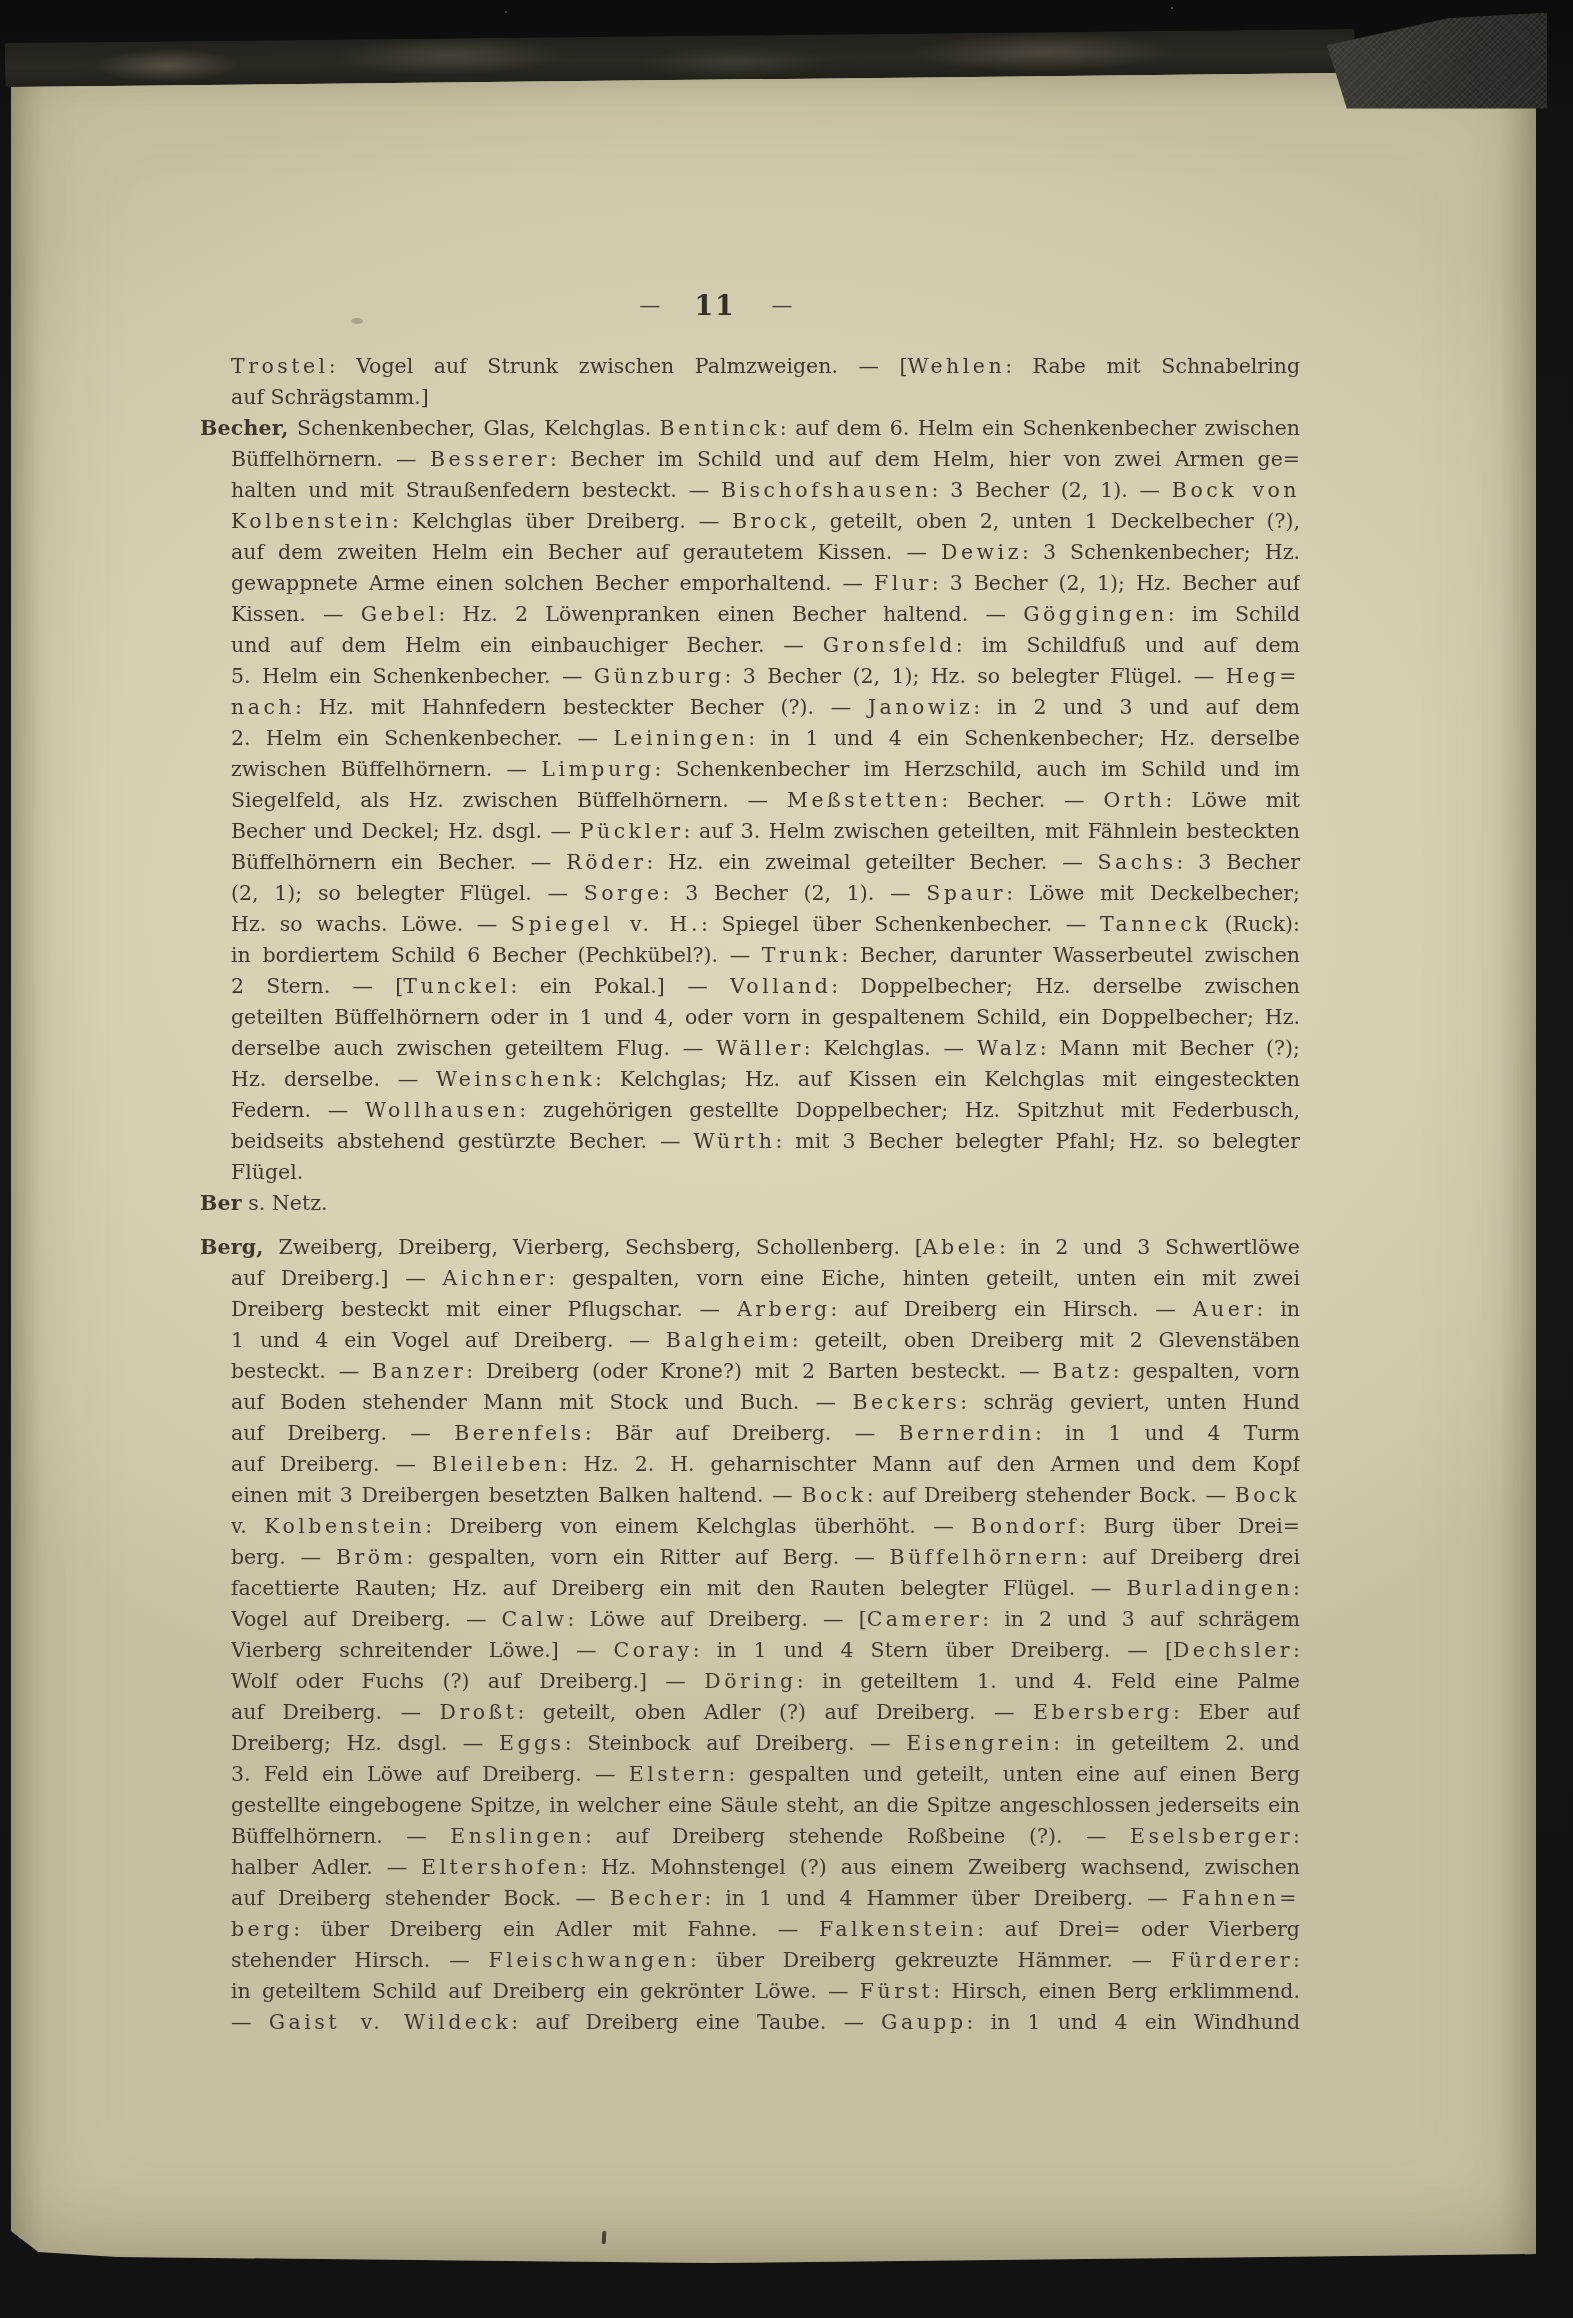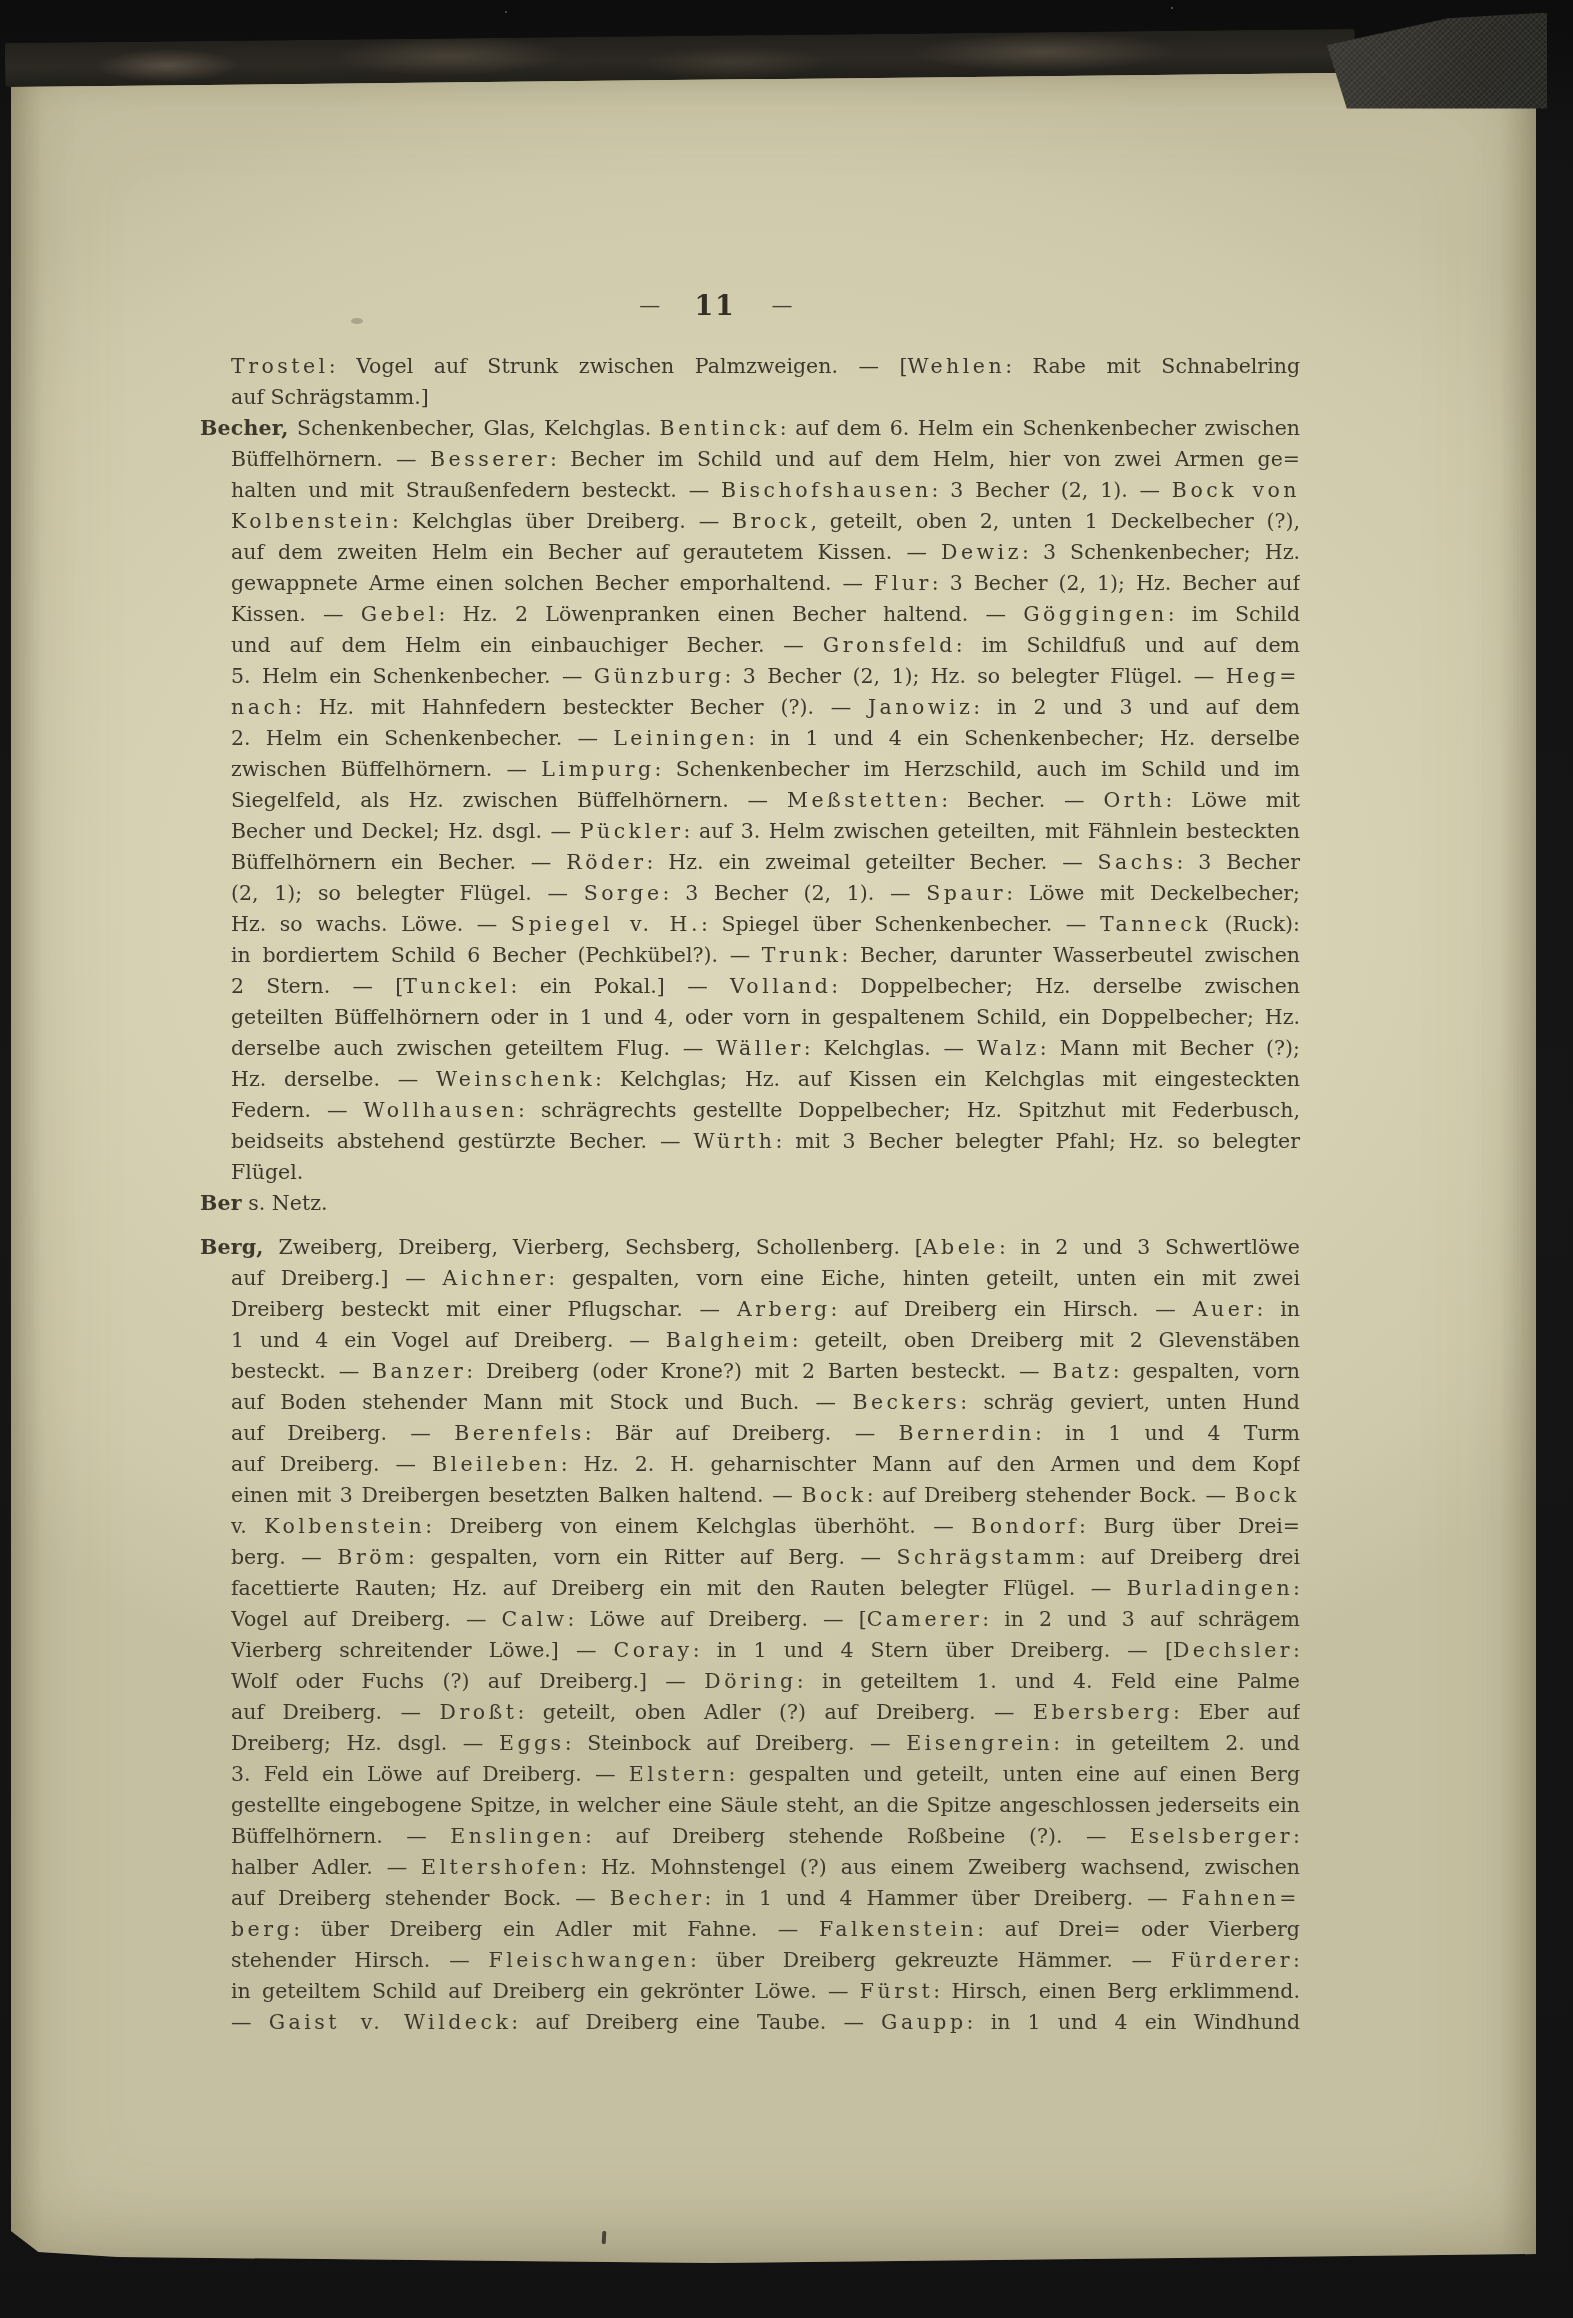--- a/index.html
+++ b/index.html
@@ -91,39 +91,39 @@
           <div class="line"><span>Siegelfeld, als Hz. zwischen Büffelhörnern. — </span><span class="seg-g">Meßstetten</span><span>: Becher. — </span><span class="seg-g">Orth</span><span>: Löwe mit</span></div>
           <div class="line"><span>Becher und Deckel; Hz. dsgl. — </span><span class="seg-g">Pückler</span><span>: auf 3. Helm zwischen geteilten, mit Fähnlein besteckten</span></div>
           <div class="line"><span>Büffelhörnern ein Becher. — </span><span class="seg-g">Röder</span><span>: Hz. ein zweimal geteilter Becher. — </span><span class="seg-g">Sachs</span><span>: 3 Becher</span></div>
           <div class="line"><span>(2, 1); so belegter Flügel. — </span><span class="seg-g">Sorge</span><span>: 3 Becher (2, 1). — </span><span class="seg-g">Spaur</span><span>: Löwe mit Deckelbecher;</span></div>
           <div class="line"><span>Hz. so wachs. Löwe. — </span><span class="seg-g">Spiegel v. H.</span><span>: Spiegel über Schenkenbecher. — </span><span class="seg-g">Tanneck</span><span> (Ruck):</span></div>
           <div class="line"><span>in bordiertem Schild 6 Becher (Pechkübel?). — </span><span class="seg-g">Trunk</span><span>: Becher, darunter Wasserbeutel zwischen</span></div>
           <div class="line"><span>2 Stern. — [</span><span class="seg-g">Tunckel</span><span>: ein Pokal.] — </span><span class="seg-g">Volland</span><span>: Doppelbecher; Hz. derselbe zwischen</span></div>
           <div class="line"><span>geteilten Büffelhörnern oder in 1 und 4, oder vorn in gespaltenem Schild, ein Doppelbecher; Hz.</span></div>
           <div class="line"><span>derselbe auch zwischen geteiltem Flug. — </span><span class="seg-g">Wäller</span><span>: Kelchglas. — </span><span class="seg-g">Walz</span><span>: Mann mit Becher (?);</span></div>
           <div class="line"><span>Hz. derselbe. — </span><span class="seg-g">Weinschenk</span><span>: Kelchglas; Hz. auf Kissen ein Kelchglas mit eingesteckten</span></div>
-          <div class="line"><span>Federn. — </span><span class="seg-g">Wollhausen</span><span>: schrägrechts gestellte Doppelbecher; Hz. Spitzhut mit Federbusch,</span></div>
+          <div class="line"><span>Federn. — </span><span class="seg-g">Wollhausen</span><span>: zugehörigen gestellte Doppelbecher; Hz. Spitzhut mit Federbusch,</span></div>
           <div class="line"><span>beidseits abstehend gestürzte Becher. — </span><span class="seg-g">Würth</span><span>: mit 3 Becher belegter Pfahl; Hz. so belegter</span></div>
           <div class="line short"><span>Flügel.</span></div>
         </div>
         <div class="para">
           <div class="line first short"><span class="seg-b">Ber</span><span> s. Netz.</span></div>
         </div>
         <div class="para gap">
           <div class="line first"><span class="seg-b">Berg,</span><span> Zweiberg, Dreiberg, Vierberg, Sechsberg, Schollenberg. [</span><span class="seg-g">Abele</span><span>: in 2 und 3 Schwertlöwe</span></div>
           <div class="line"><span>auf Dreiberg.] — </span><span class="seg-g">Aichner</span><span>: gespalten, vorn eine Eiche, hinten geteilt, unten ein mit zwei</span></div>
           <div class="line"><span>Dreiberg besteckt mit einer Pflugschar. — </span><span class="seg-g">Arberg</span><span>: auf Dreiberg ein Hirsch. — </span><span class="seg-g">Auer</span><span>: in</span></div>
           <div class="line"><span>1 und 4 ein Vogel auf Dreiberg. — </span><span class="seg-g">Balgheim</span><span>: geteilt, oben Dreiberg mit 2 Glevenstäben</span></div>
           <div class="line"><span>besteckt. — </span><span class="seg-g">Banzer</span><span>: Dreiberg (oder Krone?) mit 2 Barten besteckt. — </span><span class="seg-g">Batz</span><span>: gespalten, vorn</span></div>
           <div class="line"><span>auf Boden stehender Mann mit Stock und Buch. — </span><span class="seg-g">Beckers</span><span>: schräg geviert, unten Hund</span></div>
           <div class="line"><span>auf Dreiberg. — </span><span class="seg-g">Berenfels</span><span>: Bär auf Dreiberg. — </span><span class="seg-g">Bernerdin</span><span>: in 1 und 4 Turm</span></div>
           <div class="line"><span>auf Dreiberg. — </span><span class="seg-g">Bleileben</span><span>: Hz. 2. H. geharnischter Mann auf den Armen und dem Kopf</span></div>
           <div class="line"><span>einen mit 3 Dreibergen besetzten Balken haltend. — </span><span class="seg-g">Bock</span><span>: auf Dreiberg stehender Bock. — </span><span class="seg-g">Bock</span></div>
           <div class="line"><span>v. </span><span class="seg-g">Kolbenstein</span><span>: Dreiberg von einem Kelchglas überhöht. — </span><span class="seg-g">Bondorf</span><span>: Burg über Drei=</span></div>
-          <div class="line"><span>berg. — </span><span class="seg-g">Bröm</span><span>: gespalten, vorn ein Ritter auf Berg. — </span><span class="seg-g">Schrägstamm</span><span>: auf Dreiberg drei</span></div>
+          <div class="line"><span>berg. — </span><span class="seg-g">Bröm</span><span>: gespalten, vorn ein Ritter auf Berg. — </span><span class="seg-g">Büffelhörnern</span><span>: auf Dreiberg drei</span></div>
           <div class="line"><span>facettierte Rauten; Hz. auf Dreiberg ein mit den Rauten belegter Flügel. — </span><span class="seg-g">Burladingen</span><span>:</span></div>
           <div class="line"><span>Vogel auf Dreiberg. — </span><span class="seg-g">Calw</span><span>: Löwe auf Dreiberg. — [</span><span class="seg-g">Camerer</span><span>: in 2 und 3 auf schrägem</span></div>
           <div class="line"><span>Vierberg schreitender Löwe.] — </span><span class="seg-g">Coray</span><span>: in 1 und 4 Stern über Dreiberg. — [</span><span class="seg-g">Dechsler</span><span>:</span></div>
           <div class="line"><span>Wolf oder Fuchs (?) auf Dreiberg.] — </span><span class="seg-g">Döring</span><span>: in geteiltem 1. und 4. Feld eine Palme</span></div>
           <div class="line"><span>auf Dreiberg. — </span><span class="seg-g">Droßt</span><span>: geteilt, oben Adler (?) auf Dreiberg. — </span><span class="seg-g">Ebersberg</span><span>: Eber auf</span></div>
           <div class="line"><span>Dreiberg; Hz. dsgl. — </span><span class="seg-g">Eggs</span><span>: Steinbock auf Dreiberg. — </span><span class="seg-g">Eisengrein</span><span>: in geteiltem 2. und</span></div>
           <div class="line"><span>3. Feld ein Löwe auf Dreiberg. — </span><span class="seg-g">Elstern</span><span>: gespalten und geteilt, unten eine auf einen Berg</span></div>
           <div class="line"><span>gestellte eingebogene Spitze, in welcher eine Säule steht, an die Spitze angeschlossen jederseits ein</span></div>
           <div class="line"><span>Büffelhörnern. — </span><span class="seg-g">Enslingen</span><span>: auf Dreiberg stehende Roßbeine (?). — </span><span class="seg-g">Eselsberger</span><span>:</span></div>
           <div class="line"><span>halber Adler. — </span><span class="seg-g">Eltershofen</span><span>: Hz. Mohnstengel (?) aus einem Zweiberg wachsend, zwischen</span></div>

